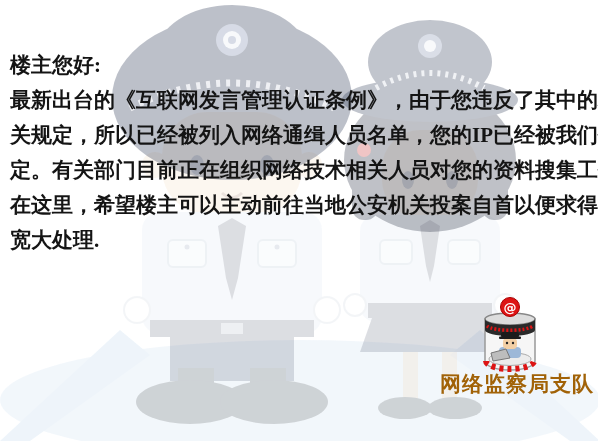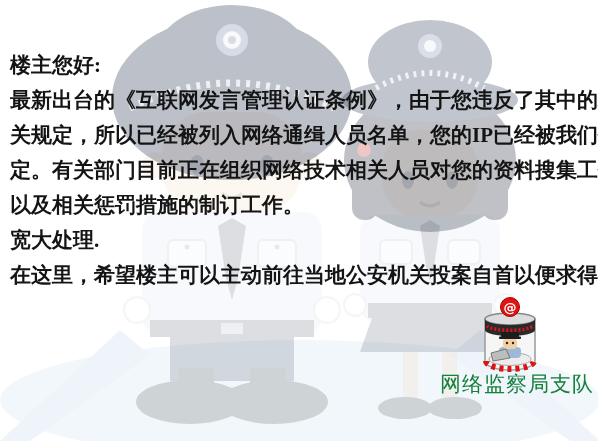--- a/index.html
+++ b/index.html
@@ -17,21 +17,21 @@
   
   .text-layer{
     position:absolute;left:10px;top:48px;width:585px;
     font-size:21px;line-height:35px;color:#141414;
     font-weight:bold;
   }
   .line{height:35px;white-space:nowrap;}
   .line.indent{padding-left:105px;}
   .signature{
     position:absolute;left:440px;top:370px;
-    font-size:21px;color:#15803d;font-weight:normal;
+    font-size:21px;color:#a16207;font-weight:bold;
     letter-spacing:1px;white-space:nowrap;
   }
   .stamp{
     position:absolute;left:478px;top:297px;width:64px;height:76px;
   }
 </style>
 </head>
 <body>
 
 <div id="stage">
@@ -107,23 +107,22 @@
       <circle cx="430" cy="46" r="12" fill="#7c8bad"></circle>
       <circle cx="430" cy="46" r="6" fill="#e9edf4"></circle>
     </g>
   </svg>
 
   <div class="text-layer">
     <div class="line">楼主您好:</div>
     <div class="line">最新出台的《互联网发言管理认证条例》，由于您违反了其中的相</div>
     <div class="line">关规定，所以已经被列入网络通缉人员名单，您的IP已经被我们锁</div>
     <div class="line">定。有关部门目前正在组织网络技术相关人员对您的资料搜集工作</div>
-    <div class="line">以及相关惩罚措施的制订工作。</div>
+    <div class="line">在这里，希望楼主可以主动前往当地公安机关投案自首以便求得</div>
     <div class="line">宽大处理.</div>
-    <div class="line">在这里，希望楼主可以主动前往当地公安机关投案自首以便求得</div>
   </div>
 
   <svg class="stamp" viewBox="0 0 64 76" xmlns="http://www.w3.org/2000/svg" aria-hidden="true">
 
     <path d="M7 22 L7 64 A25 9 0 0 0 57 64 L57 22 Z" fill="#f6f6f6" stroke="#999999" stroke-width="1.5"></path>
     <ellipse cx="32" cy="22" rx="25" ry="6" fill="#dddddd" stroke="#888888" stroke-width="1.5"></ellipse>
 
     <path d="M7 22 L7 33 A25 6 0 0 0 57 33 L57 22 A25 6 0 0 1 7 22 Z" fill="#2a2a2a"></path>
     <path d="M9 29 A24 6 0 0 0 55 29" stroke="#dd1414" stroke-width="3.5" stroke-dasharray="2 2" fill="none"></path>
 

